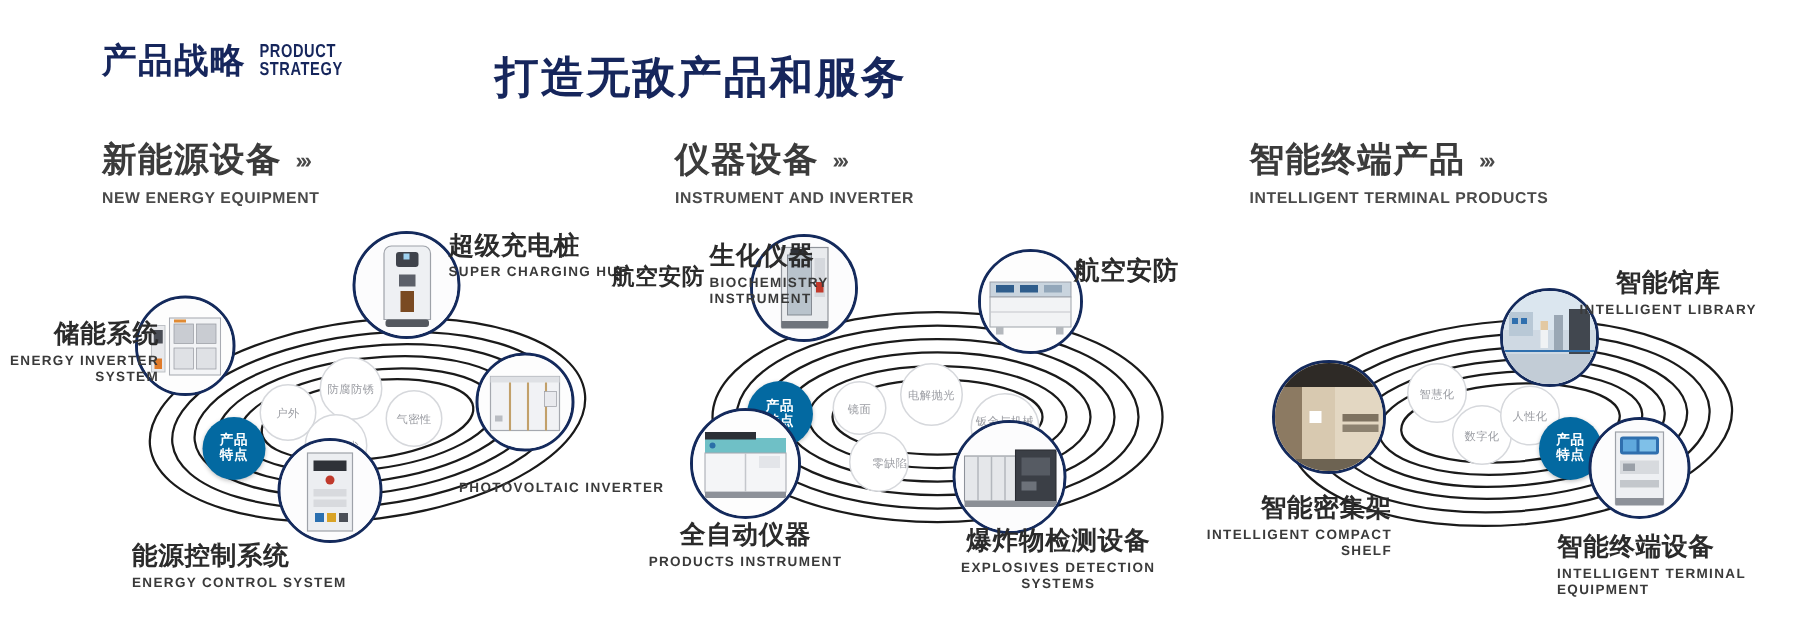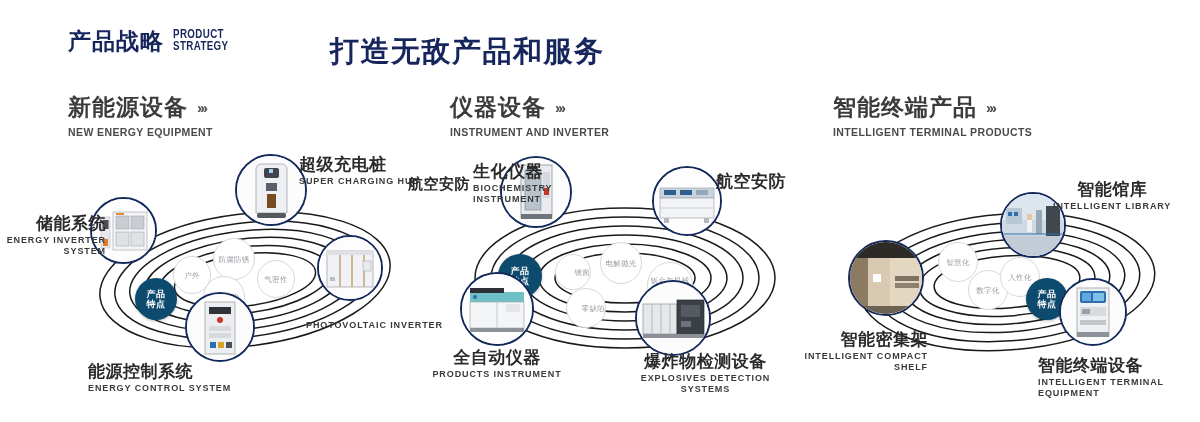--- a/index.html
+++ b/index.html
@@ -48,21 +48,21 @@
   .node .ph{position:absolute;left:0;top:0;right:0;bottom:0;}
 
   
   .feat{
     position:absolute;border-radius:50%;border:1px solid #d6d8dc;background:#ffffff;
     display:flex;align-items:center;justify-content:center;text-align:center;
     color:#9a9ca2;font-size:7.5px;line-height:9px;letter-spacing:.3px;
     font-family:"DejaVu Sans","Liberation Sans",sans-serif;
   }
   .feat.core{
-    background:#0c4a6e;border:none;color:#ffffff;font-weight:bold;
+    background:#0369a1;border:none;color:#ffffff;font-weight:bold;
     font-size:9px;line-height:10.5px;letter-spacing:.5px;
     box-shadow:0 1px 3px rgba(0,0,0,.25);
   }
 
   
   .lab{position:absolute;color:#2f2f2f;}
   .lab .cn{
     font-size:17px;font-weight:bold;letter-spacing:.5px;line-height:19px;
     font-family:"DejaVu Sans","Liberation Sans",sans-serif;color:#2b2b2b;
   }
@@ -215,21 +215,21 @@
       <g fill="none" stroke="#1a1a1a" stroke-width="1.5">
         <ellipse cx="195" cy="118" rx="150" ry="70"></ellipse>
         <ellipse cx="195" cy="118" rx="134" ry="61"></ellipse>
         <ellipse cx="195" cy="118" rx="118" ry="52"></ellipse>
         <ellipse cx="195" cy="118" rx="102" ry="43"></ellipse>
         <ellipse cx="195" cy="118" rx="86" ry="34"></ellipse>
         <ellipse cx="195" cy="118" rx="70" ry="25"></ellipse>
       </g>
     </svg>
 
-    <div class="feat" style="left:125px;top:94px;width:34px;height:34px;justify-content:flex-end;">
+    <div class="feat" style="left:125px;top:94px;width:34px;height:34px;">
       <span>镜面</span>
     </div>
     <div class="feat" style="left:170px;top:82px;width:40px;height:40px;">
       <span>电解抛光</span>
     </div>
     <div class="feat" style="left:217px;top:102px;width:44px;height:44px;">
       <span>钣金与机械工结合</span>
     </div>
     <div class="feat" style="left:136px;top:128px;width:38px;height:38px;justify-content:flex-end;">
       <span>零缺陷</span>

